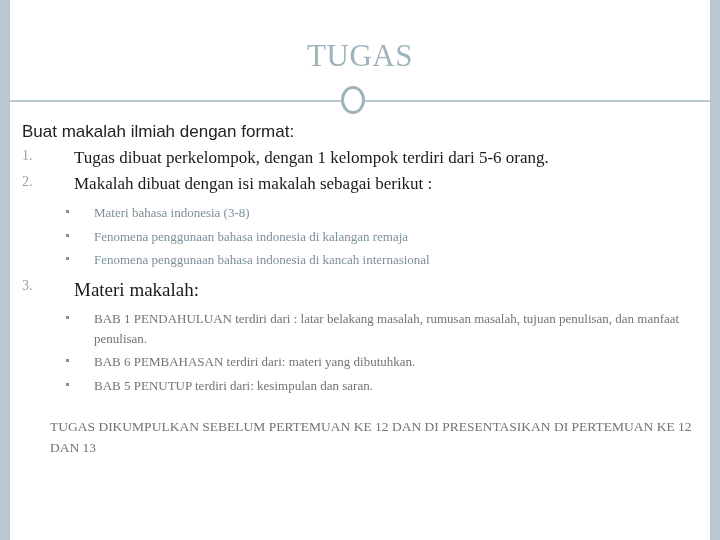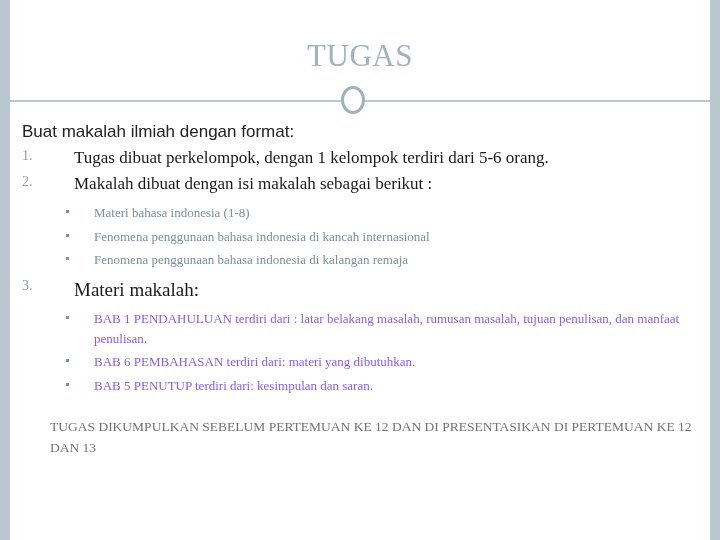--- a/index.html
+++ b/index.html
@@ -125,21 +125,21 @@
   }
   ul.bullets > li .dot {
     position: absolute;
     left: 44px;
     top: 7px;
     width: 3px;
     height: 3px;
     background: #7b9099;
   }
   ul.bullets.sub2 > li {
-    color: #8b5cf6;
+    color: #737373;
   }
   .footnote {
     margin-top: 22px;
     padding-left: 28px;
     font-size: 13.5px;
     color: #737373;
     font-family: "Liberation Serif", serif;
     line-height: 1.55;
   }
 </style>
@@ -167,29 +167,29 @@
       </li>
       <li>
         <span class="num">2.</span>
         <span>Makalah dibuat dengan isi makalah sebagai berikut :</span>
       </li>
     </ol>
 
     <ul class="bullets">
       <li>
         <span class="dot"></span>
-        <span>Materi bahasa indonesia (1-8)</span>
+        <span>Materi bahasa indonesia (3-8)</span>
+      </li>
+      <li>
+        <span class="dot"></span>
+        <span>Fenomena penggunaan bahasa indonesia di kalangan remaja</span>
       </li>
       <li>
         <span class="dot"></span>
         <span>Fenomena penggunaan bahasa indonesia di kancah internasional</span>
-      </li>
-      <li>
-        <span class="dot"></span>
-        <span>Fenomena penggunaan bahasa indonesia di kalangan remaja</span>
       </li>
     </ul>
 
     <ol class="numbered">
       <li class="big">
         <span class="num">3.</span>
         <span>Materi makalah:</span>
       </li>
     </ol>
 

